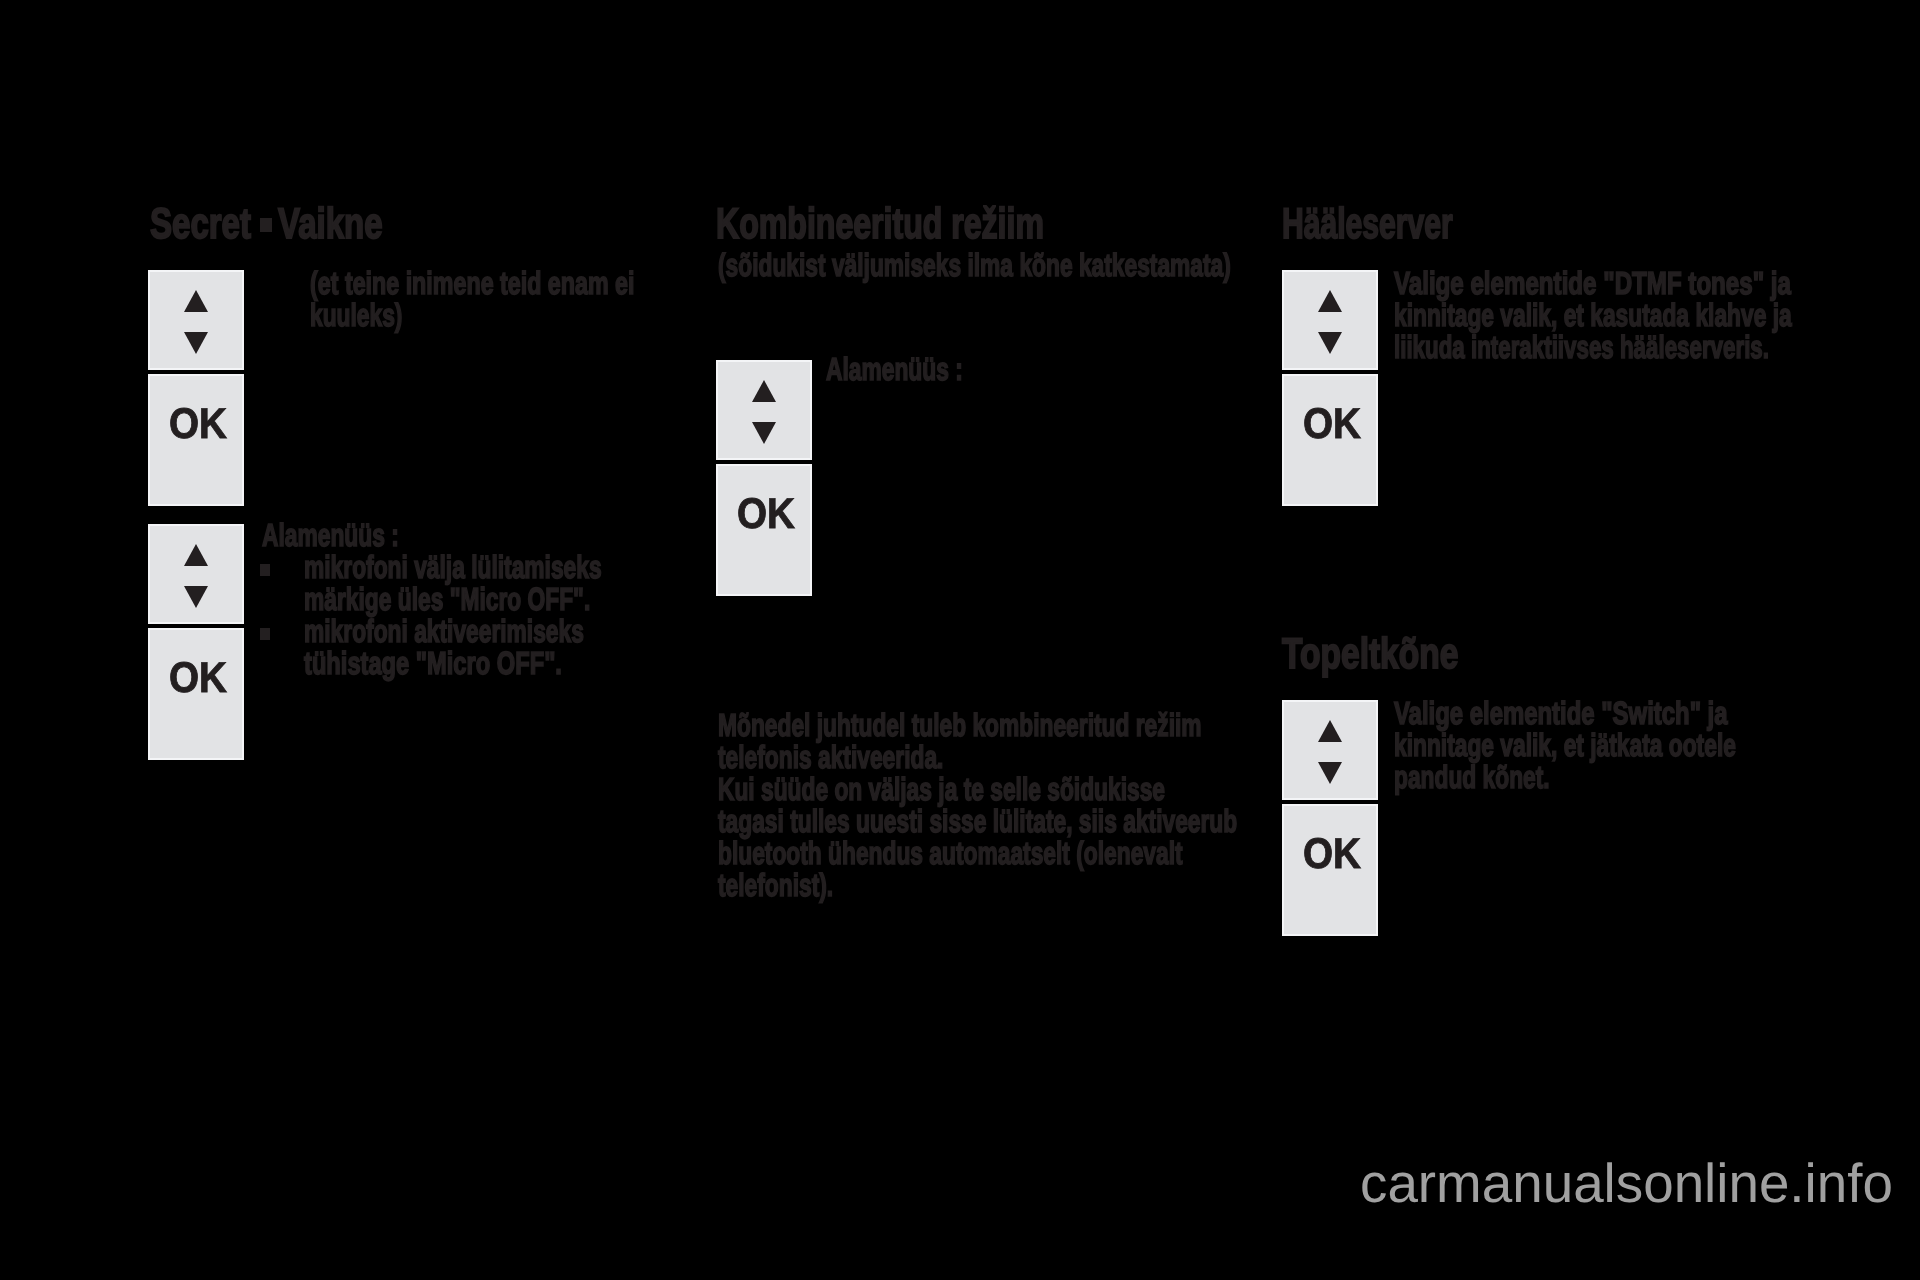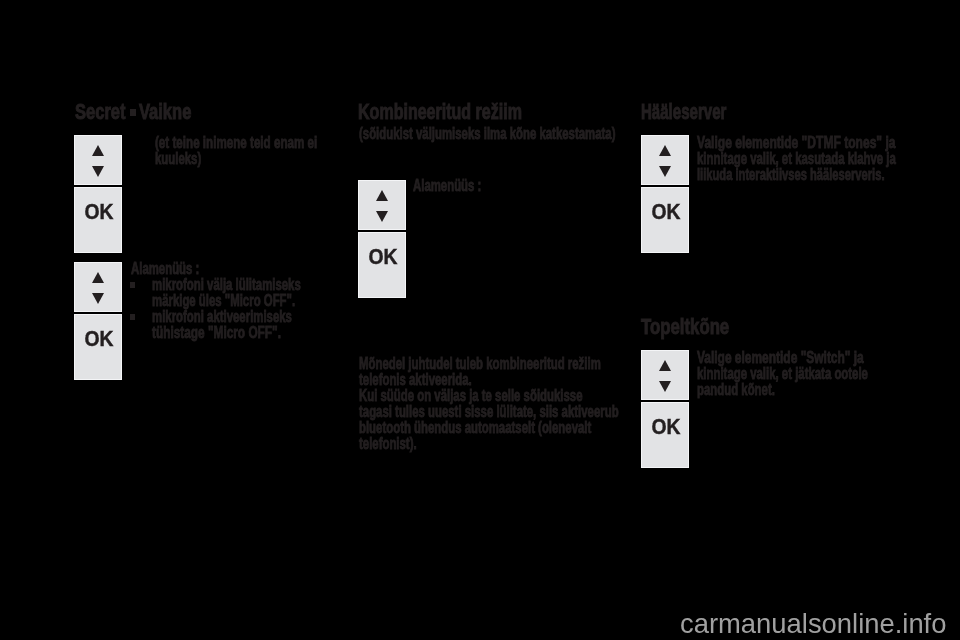--- a/index.html
+++ b/index.html
@@ -149,14 +149,14 @@
       <span class="oklabel">OK</span>
     </div>
   </div>
 
   <div class="abs" style="left:697px;top:350px;">
     <div class="body" style="transform:scaleX(0.747);">Valige elementide "Switch" ja</div>
     <div class="body">kinnitage valik, et jätkata ootele</div>
     <div class="body">pandud kõnet.</div>
   </div>
 
-  <div class="wm" style="left:680px;top:610px;">carmanualsonline.info</div>
+  <div class="wm" style="left:680px;top:578px;">carmanualsonline.info</div>
 </div>
 
 </body></html>

